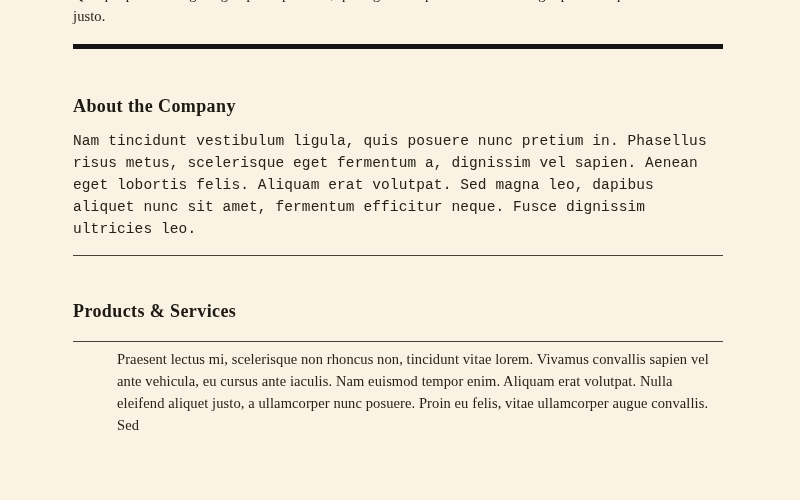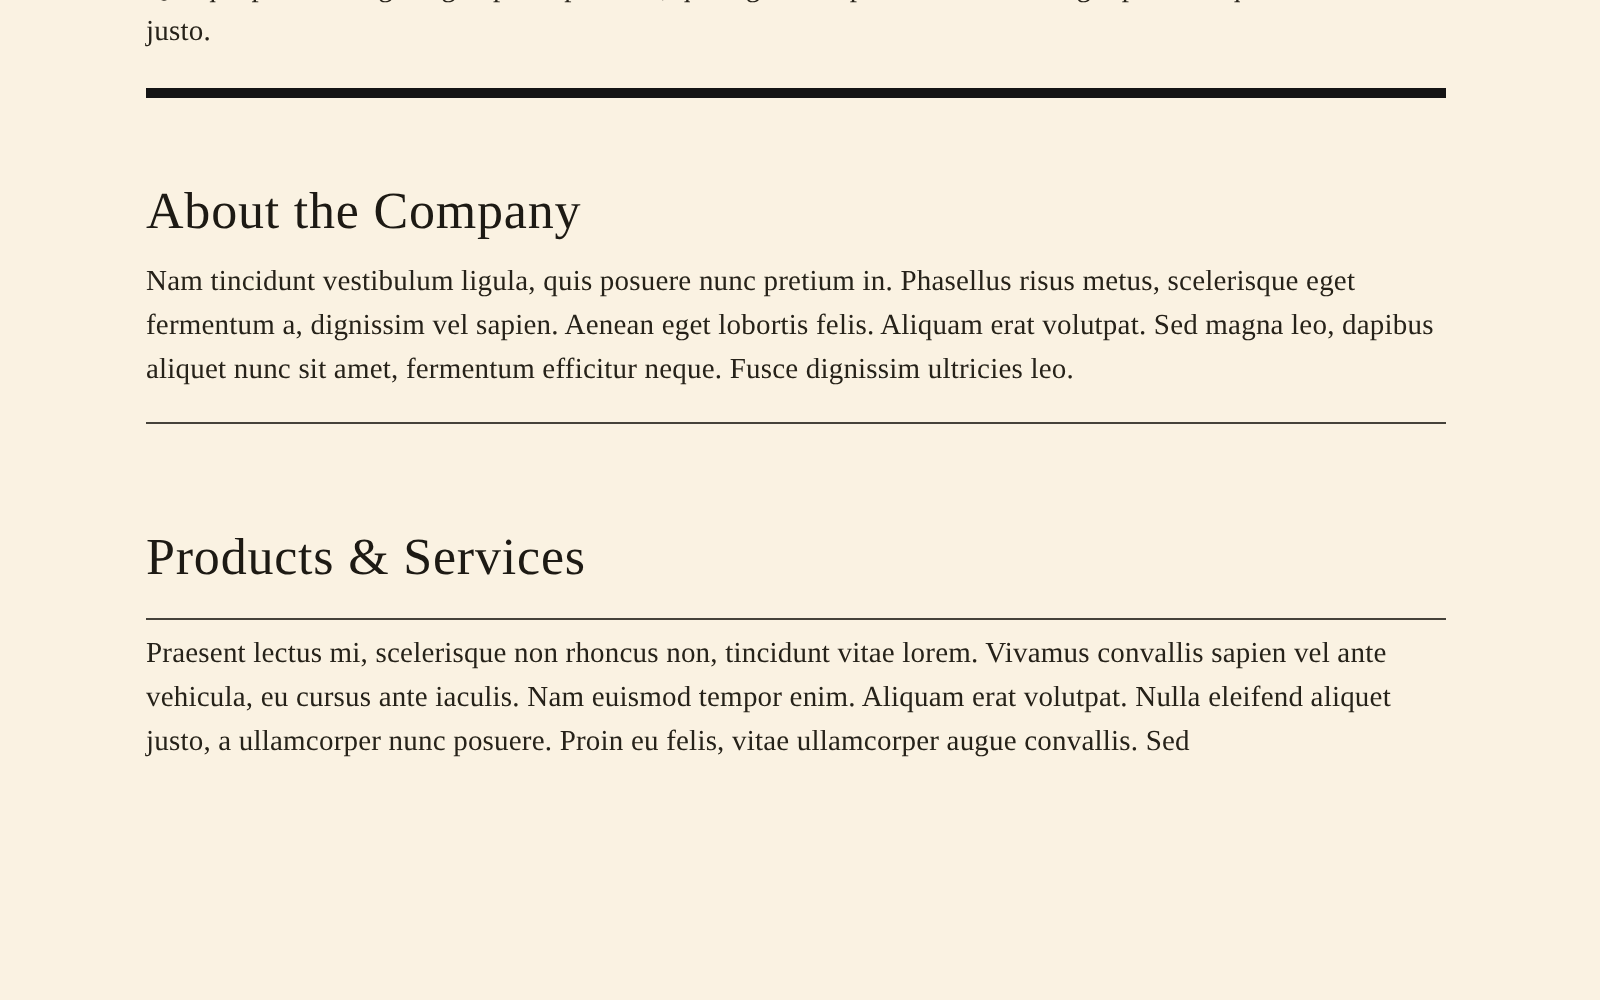--- a/index.html
+++ b/index.html
@@ -32,31 +32,31 @@
     margin-top: 17px;
   }
   .rule-thin {
     border: none;
     border-top: 1.6px solid #45423A;
     height: 0;
     margin-top: 15px;
   }
   .section-heading {
     font-family: "Liberation Serif", "DejaVu Serif", serif;
-    font-weight: normal;
-    font-size: 26px;
+    font-weight: bold;
+    font-size: 18px;
     line-height: 30px;
     letter-spacing: 0.4px;
     color: #1D1A14;
   }
   .sec1 .section-heading { margin-top: 42px; }
-  .sec2 .section-heading { margin-top: 52px; }
+  .sec2 .section-heading { margin-top: 40px; }
   .sec3 .section-heading { margin-top: 37px; }
-  .sec1 .body-text, .sec2 .body-text { margin-top: 9px; }
-  .sec3 .body-text { margin-top: 6px; }
+  .sec1 .body-text, .sec2 .body-text { margin-top: 9px; font-family: Liberation Mono, monospace; }
+  .sec3 .body-text { margin-top: 6px; margin-left: 44px; }
 </style>
 </head>
 <body>
 
 <div class="page">
 
   <p class="body-text intro">Quisque posuere augue eget ipsum pulvinar, quis egestas sapien maximus. Integer porttitor quam rhoncus justo.</p>
 
   <hr class="rule-thick">
 

